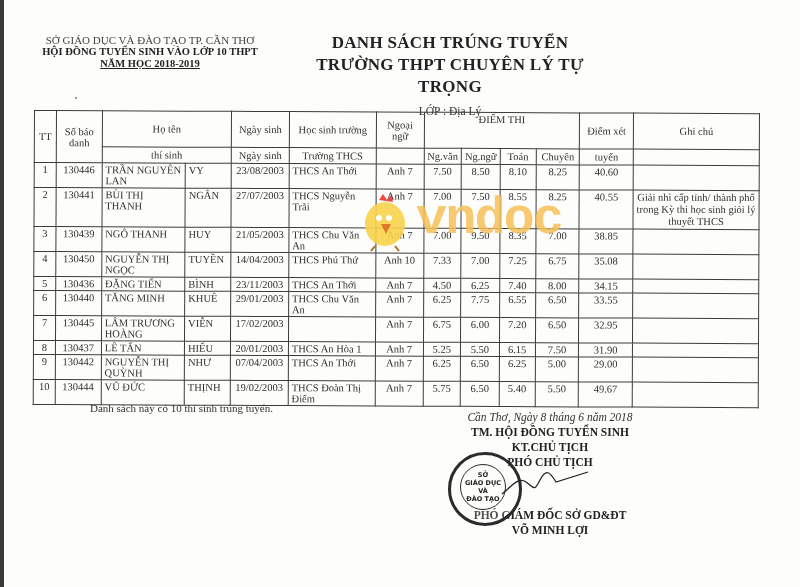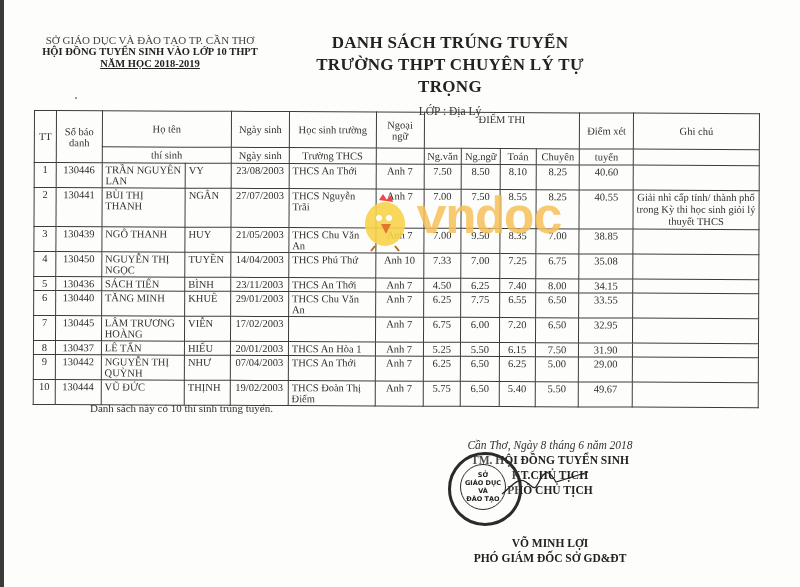--- a/index.html
+++ b/index.html
@@ -25,21 +25,21 @@
   }
   table.list td, table.list th {
     border:1px solid #3c3c3c; padding:1px 3px; font-weight:normal; vertical-align:top;
   }
   table.list th { text-align:center; vertical-align:middle; }
   .c { text-align:center; }
   .nm { text-align:left; text-transform:none; }
   .note { text-align:center; line-height:12px; font-size:10.5px;font-family:Liberation Serif, serif; }
 
   .summary { position:absolute; left:90px; top:402px; font-size:11px; color:#333; }
-  .sign { position:absolute; left:440px; top:410px; width:220px; text-align:center; line-height:15px;margin-top:28px; }
+  .sign { position:absolute; left:440px; top:410px; width:220px; text-align:center; line-height:15px; }
   .sign .place { font-style:italic; font-size:11.5px; color:#333; }
   .sign .b { font-weight:bold; font-size:11.5px; color:#222; }
   .sign .gap { height:38px; }
 
   .stamp {
     position:absolute; left:448px; top:452px; width:68px; height:68px;
     border:3px solid #2b2b2b; border-radius:50%; background:rgba(255,255,255,0.2);
   }
   .stamp .inner {
     position:absolute; left:9px; top:9px; width:44px; height:44px;
@@ -170,21 +170,21 @@
     <td class="c">7.33</td>
     <td class="c">7.00</td>
     <td class="c">7.25</td>
     <td class="c">6.75</td>
     <td class="c">35.08</td>
     <td class="note"></td>
   </tr>
       <tr>
     <td class="c">5</td>
     <td class="c">130436</td>
-    <td class="nm">SÁCH TIẾN</td>
+    <td class="nm">ĐẶNG TIẾN</td>
     <td class="nm">BÌNH</td>
     <td class="c">23/11/2003</td>
     <td class="nm">THCS An Thới</td>
     <td class="c">Anh 7</td>
     <td class="c">4.50</td>
     <td class="c">6.25</td>
     <td class="c">7.40</td>
     <td class="c">8.00</td>
     <td class="c">34.15</td>
     <td class="note"></td>
@@ -268,22 +268,22 @@
 </table>
 
 <div class="summary">Danh sách này có  10  thí sinh trúng tuyển.</div>
 
 <div class="sign">
   <div class="place">Cần Thơ, Ngày 8 tháng 6 năm 2018</div>
   <div class="b">TM. HỘI ĐỒNG TUYỂN SINH</div>
   <div class="b">KT.CHỦ TỊCH</div>
   <div class="b">PHÓ CHỦ TỊCH</div>
   <div class="gap"></div>
+  <div class="b">PHÓ GIÁM ĐỐC SỞ GD&amp;ĐT</div>
   <div class="b">VÕ MINH LỢI</div>
-  <div class="b">PHÓ GIÁM ĐỐC SỞ GD&amp;ĐT</div>
 </div>
 
 <div class="stamp">
   <div class="inner">
     <div>SỞ</div>
     <div>GIÁO DỤC</div>
     <div>VÀ</div>
     <div>ĐÀO TẠO</div>
   </div>
 </div>

